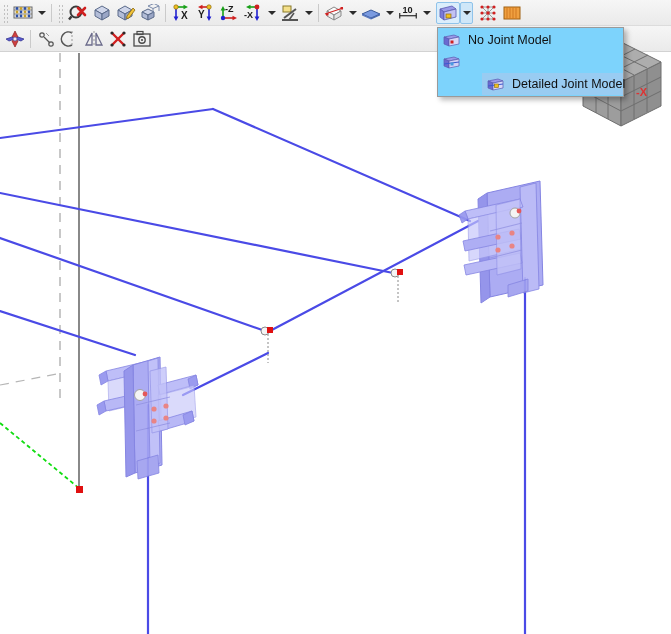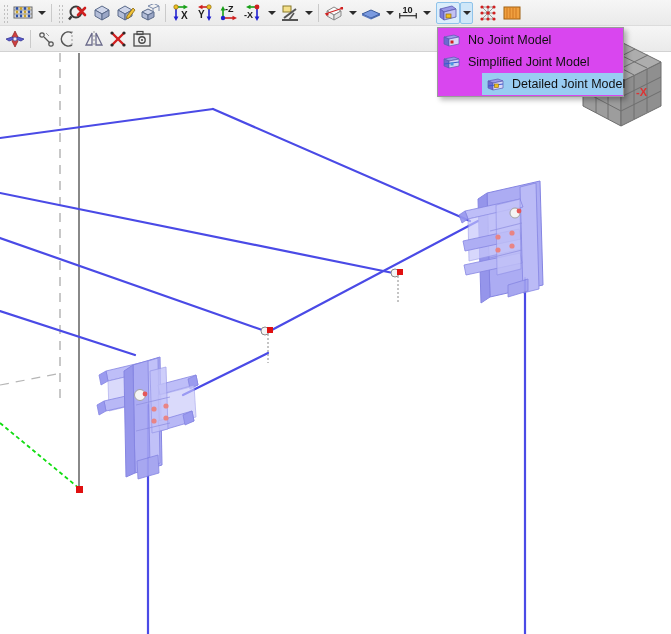--- a/index.html
+++ b/index.html
@@ -60,21 +60,21 @@
   .spacer3{width:3px;flex:0 0 auto;}
 
   
   .ic{display:block;}
 
   
   .menu{
     position:absolute;
     left:437px;top:27px;
     width:187px;
-    background:#d946ef;
+    background:#7dd3fc;
     border:1px solid #9a9a9a;
     box-shadow:3px 3px 5px rgba(0,0,0,0.28);
     z-index:60;
     padding:1px 0;
     box-sizing:border-box;
   }
   .menu-item{
     height:22px;
     display:flex;align-items:center;
     padding-left:4px;
@@ -563,21 +563,20 @@
     <div class="menu-item">
       <span class="mi-icon">
         <svg width="17" height="15" viewBox="0 0 17 15">
           <polygon points="1,4 11,2 16,4 6,6" fill="#9a9ae8" stroke="#5a5ab0" stroke-width="0.7"></polygon>
           <polygon points="1,4 6,6 6,13 1,11" fill="#6a6ad0" stroke="#5a5ab0" stroke-width="0.7"></polygon>
           <polygon points="6,6 16,4 16,11 6,13" fill="#d0d0f6" stroke="#5a5ab0" stroke-width="0.7"></polygon>
           <line x1="1" y1="9" x2="16" y2="7" stroke="#3a5ad0" stroke-width="1"></line>
           <rect x="7.5" y="7.5" width="3" height="3" fill="#4a9ae0"></rect>
         </svg>
       </span>
-      <span>Simplified Joint Model</span>
     </div>
 
     <div class="menu-item selected">
       <span class="mi-icon">
         <svg width="17" height="15" viewBox="0 0 17 15">
           <polygon points="1,4 11,2 16,4 6,6" fill="#9a9ae8" stroke="#5a5ab0" stroke-width="0.7"></polygon>
           <polygon points="1,4 6,6 6,13 1,11" fill="#6a6ad0" stroke="#5a5ab0" stroke-width="0.7"></polygon>
           <polygon points="6,6 16,4 16,11 6,13" fill="#d8d8f8" stroke="#5a5ab0" stroke-width="0.7"></polygon>
           <line x1="1" y1="9" x2="16" y2="7" stroke="#3a5ad0" stroke-width="1"></line>
           <rect x="7.5" y="7" width="4" height="3.5" fill="#f0c020" stroke="#8a6a10" stroke-width="0.6"></rect>

